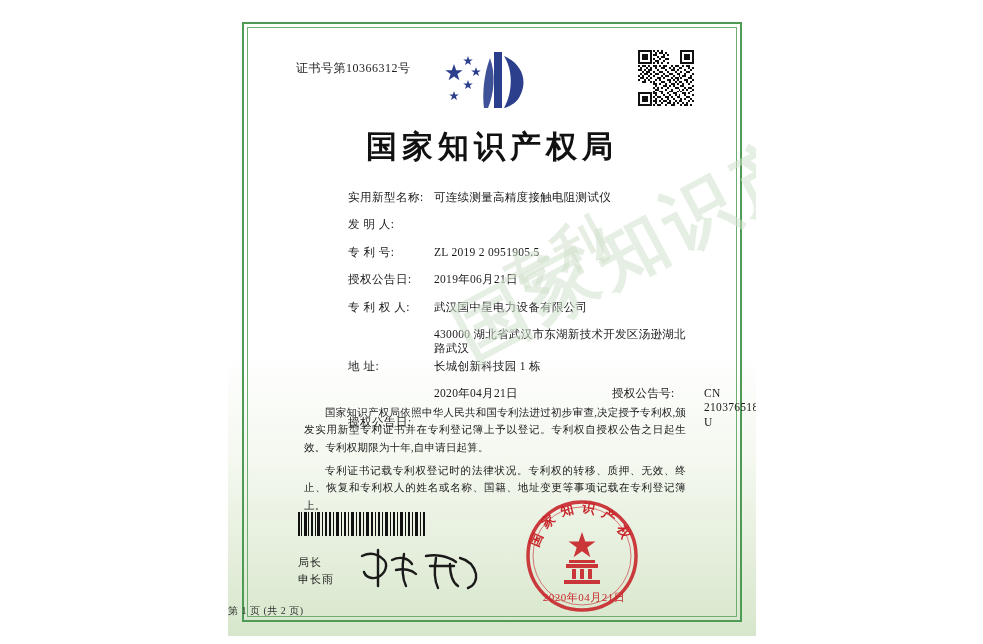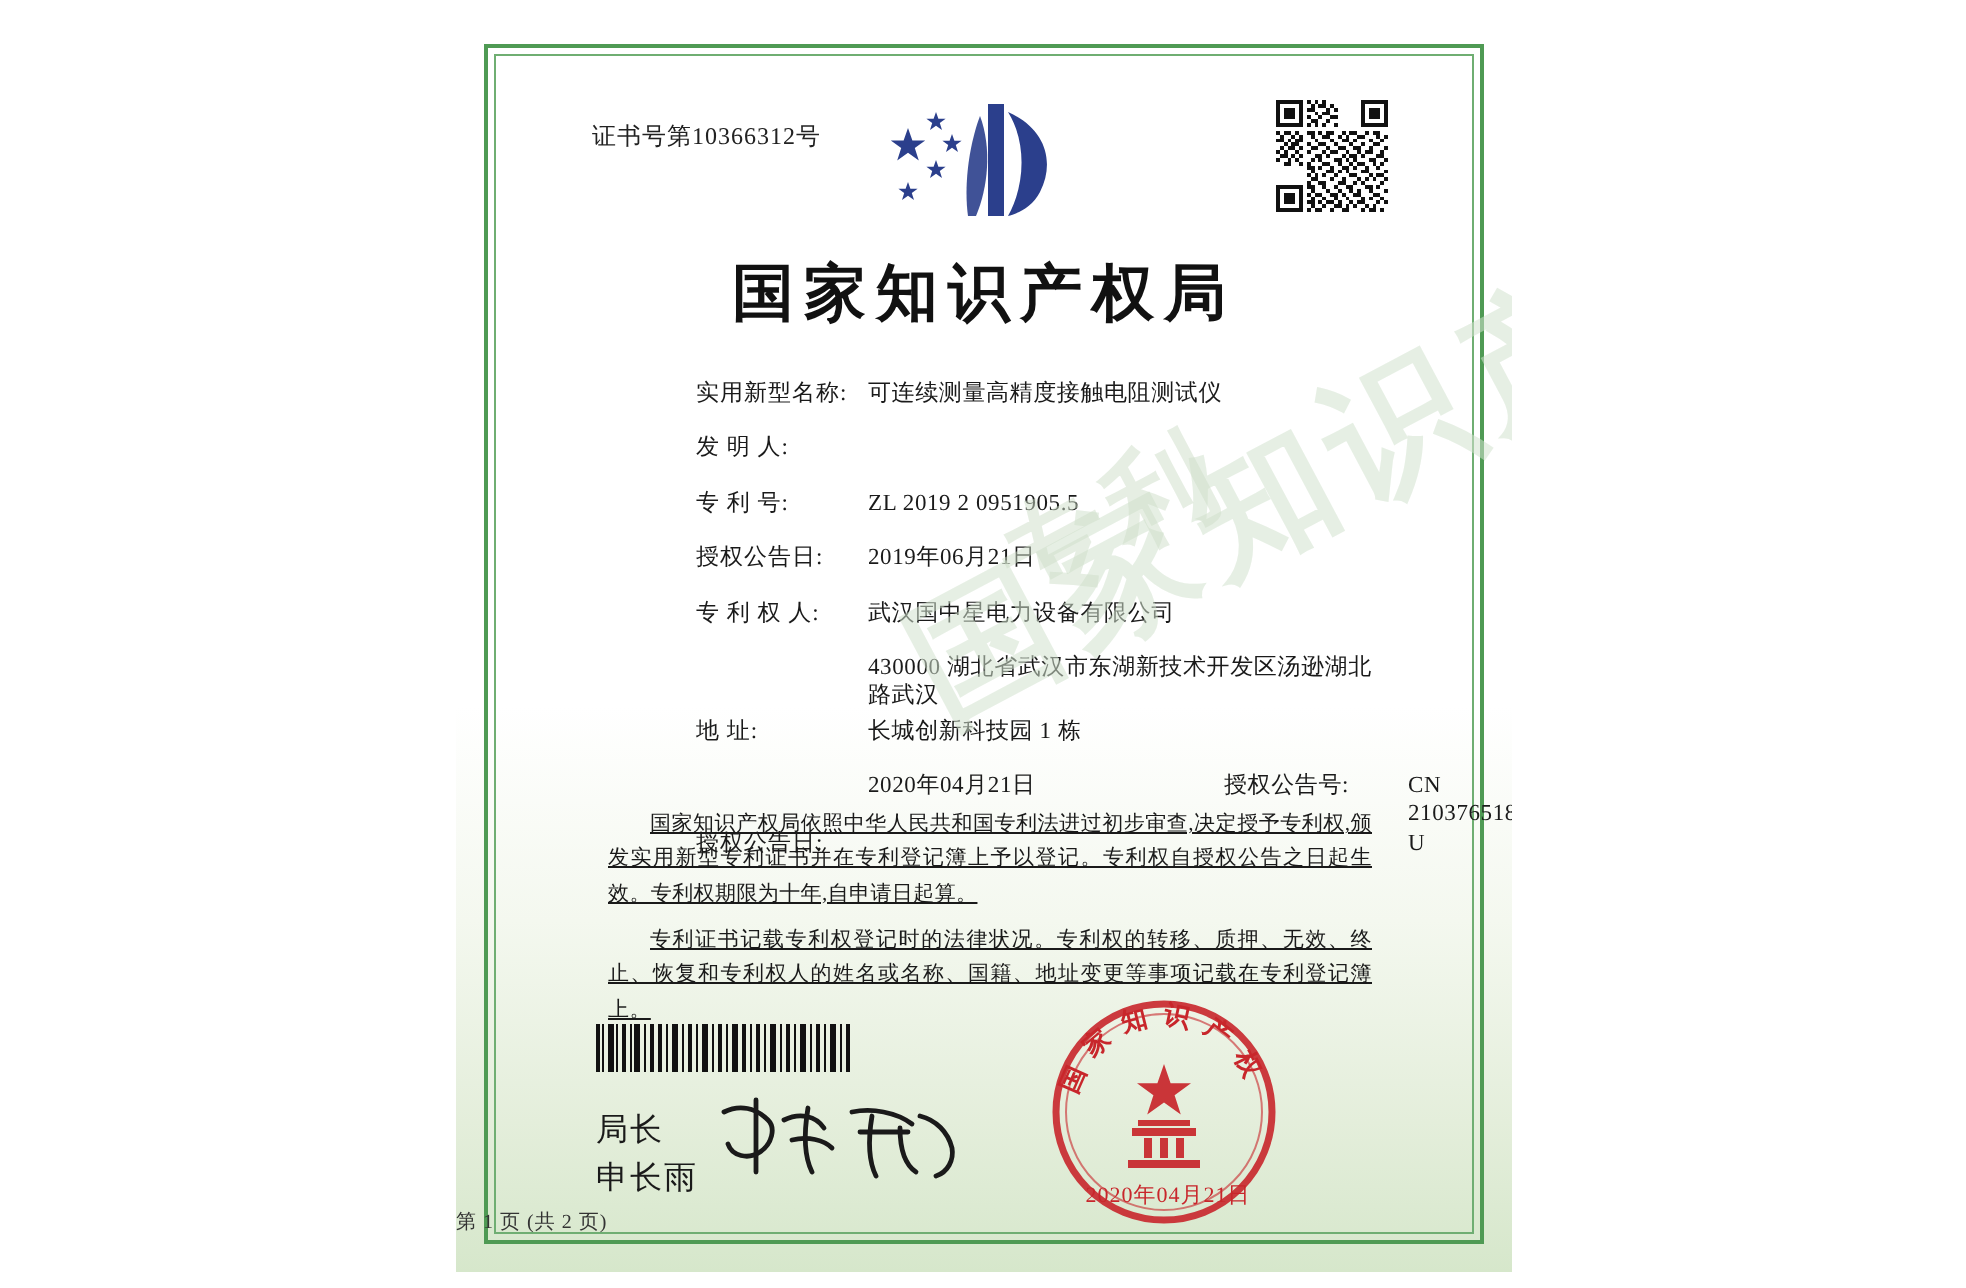--- a/index.html
+++ b/index.html
@@ -173,38 +173,37 @@
     width: 382px;
     font-size: 10.5px;
     line-height: 1.65;
     color: #1a1a1a;
     text-align: justify;
     letter-spacing: 0.2px;
   }
   .paras p {
     margin: 0 0 6px 0;
     text-indent: 21px;
-    text-decoration: underline;
   }
 
   
   .barcode {
     position: absolute;
     left: 70px;
     top: 504px;
     width: 128px;
     height: 24px;
   }
 
   
   .sig-labels {
     position: absolute;
     left: 70px;
     top: 546px;
-    font-size: 16px;
+    font-size: 11px;
     line-height: 1.5;
     color: #1a1a1a;
     letter-spacing: 1px;
   }
   .sig-script {
     position: absolute;
     left: 128px;
     top: 538px;
     width: 130px;
     height: 46px;

